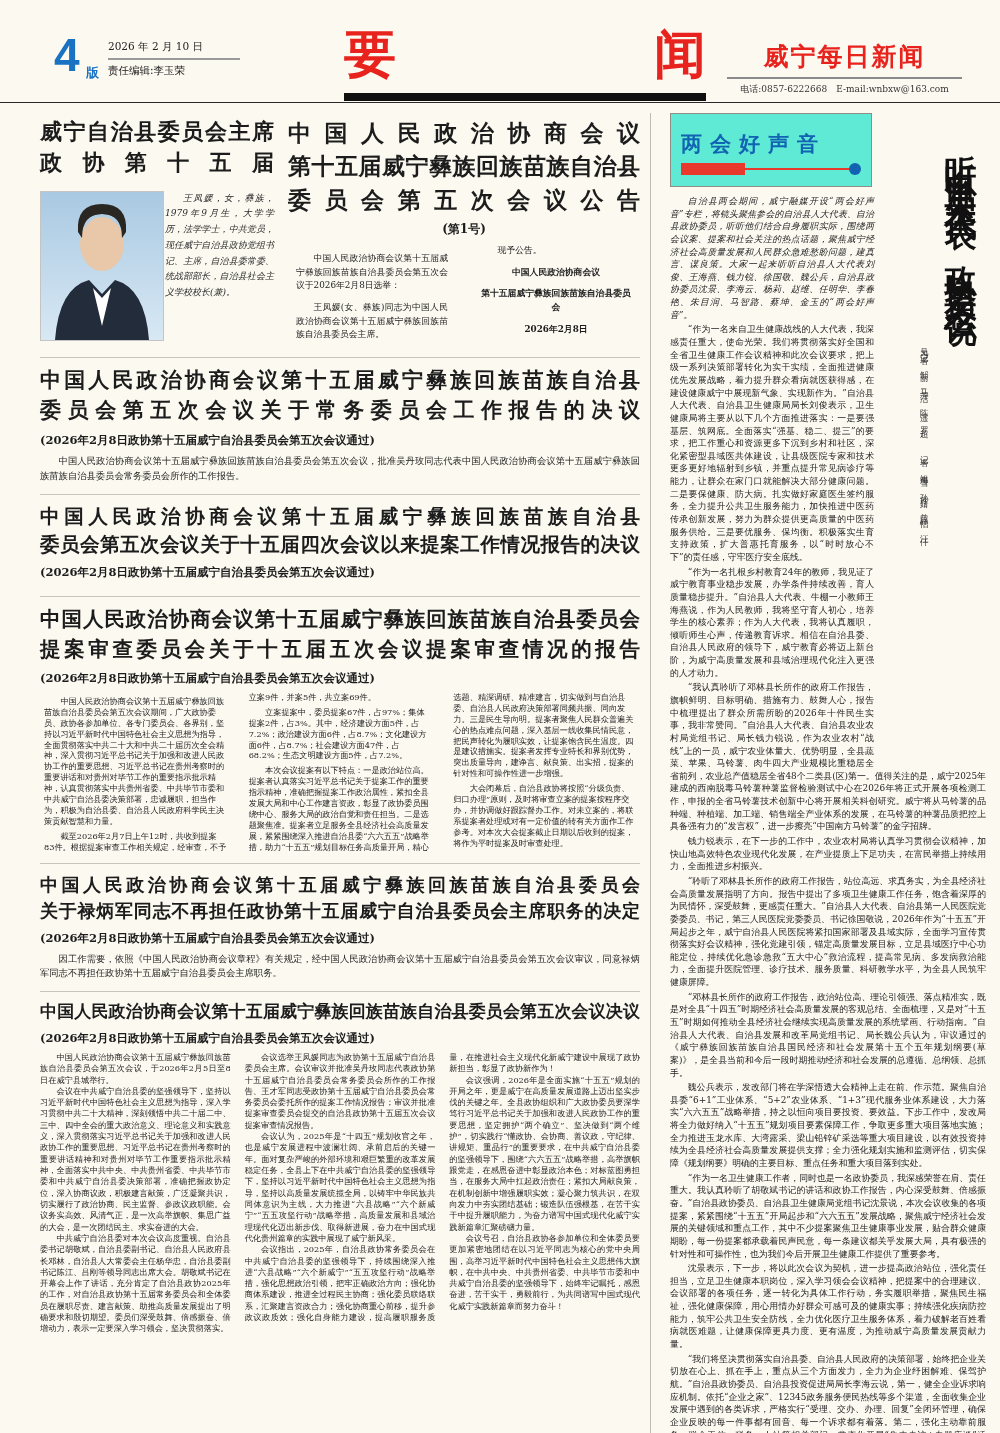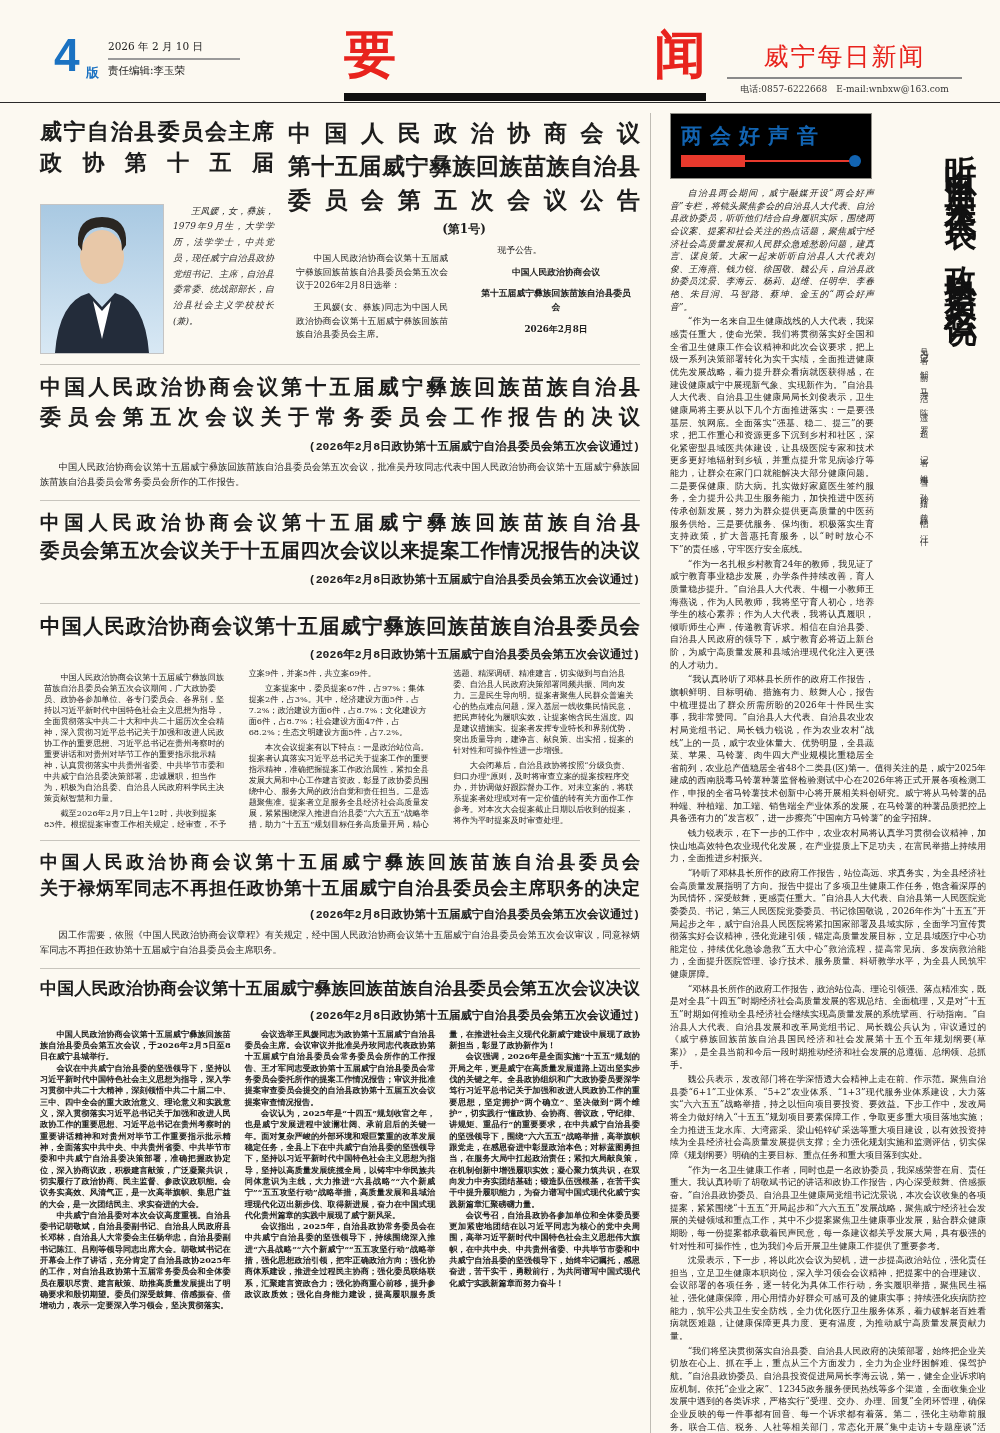--- a/index.html
+++ b/index.html
@@ -8,62 +8,62 @@
 
   
   .header{position:relative;height:102px;border-bottom:1.5px solid #2a2a2a;}
   .page-no{position:absolute;left:54px;top:32px;font-family:"Liberation Sans",sans-serif;font-weight:bold;font-size:46px;line-height:1;color:#1a72c2;}
   .edition{position:absolute;left:86px;top:64px;font-size:13px;color:#1a72c2;font-weight:bold;}
   .date-block{position:absolute;left:108px;top:40px;width:132px;font-size:10.5px;color:#222;}
   .date-block .rule{height:2px;background:#9a9a9a;margin:4px 0 4px;}
   .yaowen{position:absolute;left:344px;top:28px;width:362px;display:flex;justify-content:space-between;font-family:"Liberation Sans",sans-serif;font-weight:900;font-size:52px;line-height:1;color:#e8231d;}
   .black-bar{position:absolute;left:344px;top:93px;width:362px;height:8px;background:#101010;}
   .masthead{position:absolute;right:38px;top:40px;width:235px;text-align:center;}
-  .masthead .mh-title{font-family:"Liberation Sans",sans-serif;font-weight:400;font-size:25px;color:#e8231d;letter-spacing:2px;}
+  .masthead .mh-title{font-family:"Liberation Sans",sans-serif;font-weight:700;font-size:25px;color:#e8231d;letter-spacing:2px;}
   .masthead .mh-rule{height:1.5px;background:#8a8a8a;margin:4px 0 4px;}
   .masthead .mh-contact{font-size:9px;color:#333;white-space:nowrap;}
 
   
   .main{display:flex;padding:10px 14px 16px 40px;gap:10px;box-sizing:border-box;}
   .left-col{width:600px;flex:none;}
   .v-divider{width:1px;background:#bfbcb4;flex:none;}
   .right-col{flex:1;min-width:0;padding-left:9px;}
 
   
   .top-row{display:flex;gap:14px;padding:4px 0 10px;}
   .profile{width:234px;flex:none;}
   .p-title{font-family:"Liberation Sans",sans-serif;font-weight:900;font-size:22px;line-height:1.4;text-align:justify;text-align-last:justify;}
-  .profile-body{display:flex;gap:9px;margin-top:25px;}
+  .profile-body{display:flex;gap:1px;margin-top:12px;}
   .photo{width:122px;height:148px;flex:none;background:linear-gradient(#a9c9e2,#d8e8f4);position:relative;overflow:hidden;border:1px solid #c4c4c4;}
   .bio{flex:1;font-size:9px;line-height:1.75;text-align:justify;font-style:italic;color:#2a2a2a;}
   .bio p{margin:0;text-indent:2em;}
   .announcement{flex:1;min-width:0;}
   .ann-title{font-family:"Liberation Sans",sans-serif;font-weight:900;font-size:23px;line-height:1.45;text-align:justify;text-align-last:justify;}
   .ann-no{text-align:center;font-size:12px;font-weight:bold;margin:4px 0 6px;}
   .ann-body{column-count:2;column-gap:16px;font-size:8.8px;line-height:1.55;text-align:justify;}
   .ann-body p{margin:8px;text-indent:2em;}
   .sign{text-align:center;font-weight:bold;text-indent:0 !important;margin-top:4px !important;}
 
   
   .article{border-top:1px solid #c8c5bd;padding:9px 0 10px;}
   .art-title{font-family:Liberation Mono, monospace;font-weight:900;line-height:1.45;text-align:justify;text-align-last:justify;}
   .t22{font-size:21px;} .t19{font-size:19.5px;} .t20{font-size:20.5px;} .t18{font-size:18px;} .t17{font-size:17px;text-align-last:justify;}
-  .art-sub{text-align:right;font-size:11.5px;font-weight:bold;margin:5px 0 6px;font-family:Liberation Mono, monospace;}
+  .art-sub{text-align:left;font-size:11.5px;font-weight:bold;margin:5px 0 6px;}
   .art-body{font-size:9.3px;line-height:1.6;text-align:justify;}
   .art-body p{margin:0;text-indent:2em;}
   .cols3{column-count:3;column-gap:14px;font-size:8.2px;line-height:1.34;}
   .cols3 p{margin:4px;text-indent:2em;}
   .art6-body{column-count:3;column-gap:14px;font-size:8.2px;line-height:1.38;text-align:justify;}
-  .art6-body p{margin:0;text-indent:2em;font-weight:bold;}
+  .art6-body p{margin:0;text-indent:2em;}
 
   
   .vert-block{float:right;width:106px;height:648px;writing-mode:vertical-rl;margin-left:6px;}
   .vert-title{font-family:"Liberation Sans",sans-serif;font-weight:900;font-size:32px;letter-spacing:8px;line-height:1.6;padding-top:16px;color:#111;}
   .vert-byline{font-size:8.5px;letter-spacing:3px;padding-top:228px;color:#333;margin-right:4px;}
-  .voices-box{margin-right:114px;border:1px solid #8f8d86;padding:8px 10px 9px;background:#000000;}
+  .voices-box{margin-right:114px;border:1px solid #8f8d86;padding:16px 10px 9px;background:#5eead4;}
   .voices-title{color:#1264b2;font-family:"Liberation Sans",sans-serif;font-weight:900;font-size:21px;letter-spacing:8px;white-space:nowrap;}
   .voices-deco{position:relative;height:14px;margin-top:5px;}
   .deco-bar{position:absolute;left:0;top:0;width:64px;height:12px;background:#e8392c;}
   .deco-line{position:absolute;left:64px;right:8px;top:5px;height:2px;background:#e8392c;}
   .deco-dot{position:absolute;right:0;top:0;width:12px;height:12px;border-radius:50%;background:#1264b2;}
   .voices-text{margin-top:8px;font-size:8.9px;line-height:1.42;text-align:justify;color:#222;}
   .voices-text p{margin:0 0 2px;text-indent:2em;}
   .voices-text .intro{font-style:italic;}
 </style>
 </head>
@@ -141,20 +141,21 @@
       </div>
 
       <div class="article">
         <div class="art-title t19">中国人民政治协商会议第十五届威宁彝族回族苗族自治县</div>
         <div class="art-title t19">委员会第五次会议关于十五届四次会议以来提案工作情况报告的决议</div>
         <div class="art-sub">(2026年2月8日政协第十五届威宁自治县委员会第五次会议通过)</div>
       </div>
 
       <div class="article">
         <div class="art-title t20">中国人民政治协商会议第十五届威宁彝族回族苗族自治县委员会</div>
+        <div class="art-title t20">提案审查委员会关于十五届五次会议提案审查情况的报告</div>
         <div class="art-sub">(2026年2月8日政协第十五届威宁自治县委员会第五次会议通过)</div>
         <div class="cols3">
           <p>中国人民政治协商会议第十五届威宁彝族回族苗族自治县委员会第五次会议期间，广大政协委员、政协各参加单位、各专门委员会、各界别，坚持以习近平新时代中国特色社会主义思想为指导，全面贯彻落实中共二十大和中共二十届历次全会精神，深入贯彻习近平总书记关于加强和改进人民政协工作的重要思想、习近平总书记在贵州考察时的重要讲话和对贵州对毕节工作的重要指示批示精神，认真贯彻落实中共贵州省委、中共毕节市委和中共威宁自治县委决策部署，忠诚履职，担当作为，积极为自治县委、自治县人民政府科学民主决策贡献智慧和力量。</p>
           <p>截至2026年2月7日上午12时，共收到提案83件。根据提案审查工作相关规定，经审查，不予立案9件，并案5件，共立案69件。</p>
           <p>立案提案中，委员提案67件，占97%；集体提案2件，占3%。其中，经济建设方面5件，占7.2%；政治建设方面6件，占8.7%；文化建设方面6件，占8.7%；社会建设方面47件，占68.2%；生态文明建设方面5件，占7.2%。</p>
           <p>本次会议提案有以下特点：一是政治站位高。提案者认真落实习近平总书记关于提案工作的重要指示精神，准确把握提案工作政治属性，紧扣全县发展大局和中心工作建言资政，彰显了政协委员围绕中心、服务大局的政治自觉和责任担当。二是选题聚焦准。提案者立足服务全县经济社会高质量发展，紧紧围绕深入推进自治县委“六六五五”战略举措，助力“十五五”规划目标任务高质量开局，精心选题、精深调研、精准建言，切实做到与自治县委、自治县人民政府决策部署同频共振、同向发力。三是民生导向明。提案者聚焦人民群众普遍关心的热点难点问题，深入基层一线收集民情民意，把民声转化为履职实效，让提案饱含民生温度。四是建议措施实。提案者发挥专业特长和界别优势，突出质量导向，建诤言、献良策、出实招，提案的针对性和可操作性进一步增强。</p>
           <p>大会闭幕后，自治县政协将按照“分级负责、归口办理”原则，及时将审查立案的提案按程序交办，并协调做好跟踪督办工作。对未立案的，将联系提案者处理或对有一定价值的转有关方面作工作参考。对本次大会提案截止日期以后收到的提案，将作为平时提案及时审查处理。</p>
         </div>
       </div>
 

